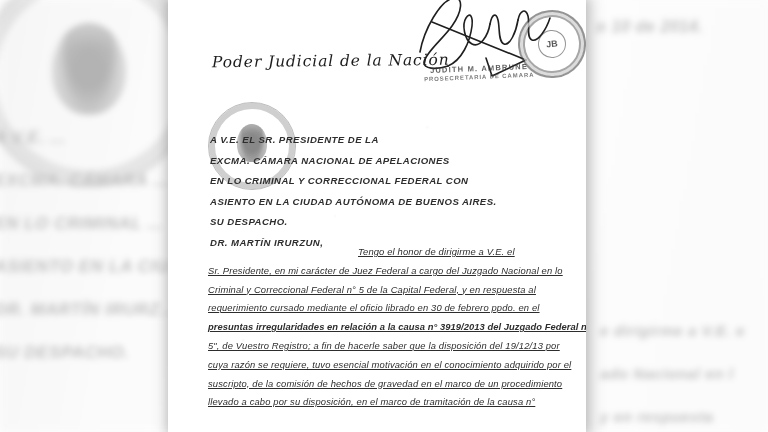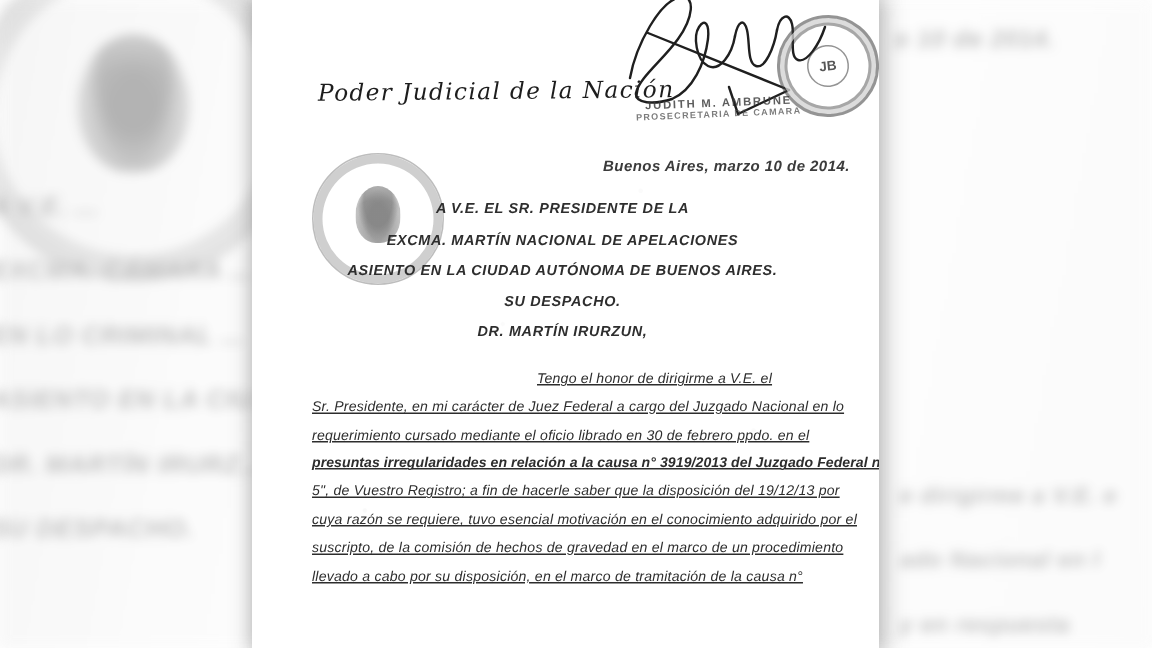--- a/index.html
+++ b/index.html
@@ -212,21 +212,20 @@
     width: 330px;
   }
   .addressee .addr-line {
     font-size: 9.6px;
     font-style: italic;
     font-weight: 600;
     letter-spacing: 0.45px;
     color: #2e2e2e;
     margin-bottom: 9.5px;
     white-space: nowrap;
-    text-align: center;
   }
 
   
   .body-block {
     position: absolute;
     left: 40px;
     top: 253px;
     width: 344px;
   }
   .body-block .body-line {
@@ -297,37 +296,38 @@
             <path d="M112 68 L78 84 L72 66"></path>
           </g>
         </svg>
         <div class="sig-name">JUDITH M. AMBRUNE</div>
         <div class="sig-role">PROSECRETARIA DE CAMARA</div>
         <div class="sig-stamp">
           <div class="stamp-core">JB</div>
         </div>
       </div>
 
-      <div class="date-line">Buenos Aires, marzo 10 de 2014.</div>
 
       <div class="office-seal">
         <div class="seal-emblem"></div>
       </div>
 
       <div class="addressee">
         <div class="addr-line">A V.E. EL SR. PRESIDENTE DE LA</div>
-        <div class="addr-line">EXCMA. MARTÍN NACIONAL DE APELACIONES</div>
+        <div class="addr-line">EXCMA. CÁMARA NACIONAL DE APELACIONES</div>
+        <div class="addr-line">EN LO CRIMINAL Y CORRECCIONAL FEDERAL CON</div>
         <div class="addr-line">ASIENTO EN LA CIUDAD AUTÓNOMA DE BUENOS AIRES.</div>
         <div class="addr-line">SU DESPACHO.</div>
         <div class="addr-line">DR. MARTÍN IRURZUN,</div>
       </div>
 
       <div class="body-block">
         <div class="body-line indent">Tengo el honor de dirigirme a V.E. el</div>
         <div class="body-line">Sr. Presidente, en mi carácter de Juez Federal a cargo del Juzgado Nacional en lo</div>
+        <div class="body-line">Criminal y Correccional Federal n° 5 de la Capital Federal, y en respuesta al</div>
         <div class="body-line">requerimiento cursado mediante el oficio librado en 30 de febrero ppdo. en el</div>
         <div class="body-line bold-q">presuntas irregularidades en relación a la causa n° 3919/2013 del Juzgado Federal n°</div>
         <div class="body-line">5", de Vuestro Registro; a fin de hacerle saber que la disposición del 19/12/13 por</div>
         <div class="body-line">cuya razón se requiere, tuvo esencial motivación en el conocimiento adquirido por el</div>
         <div class="body-line">suscripto, de la comisión de hechos de gravedad en el marco de un procedimiento</div>
         <div class="body-line">llevado a cabo por su disposición, en el marco de tramitación de la causa n°</div>
 
       </div>
 
       <div class="noise"></div>

